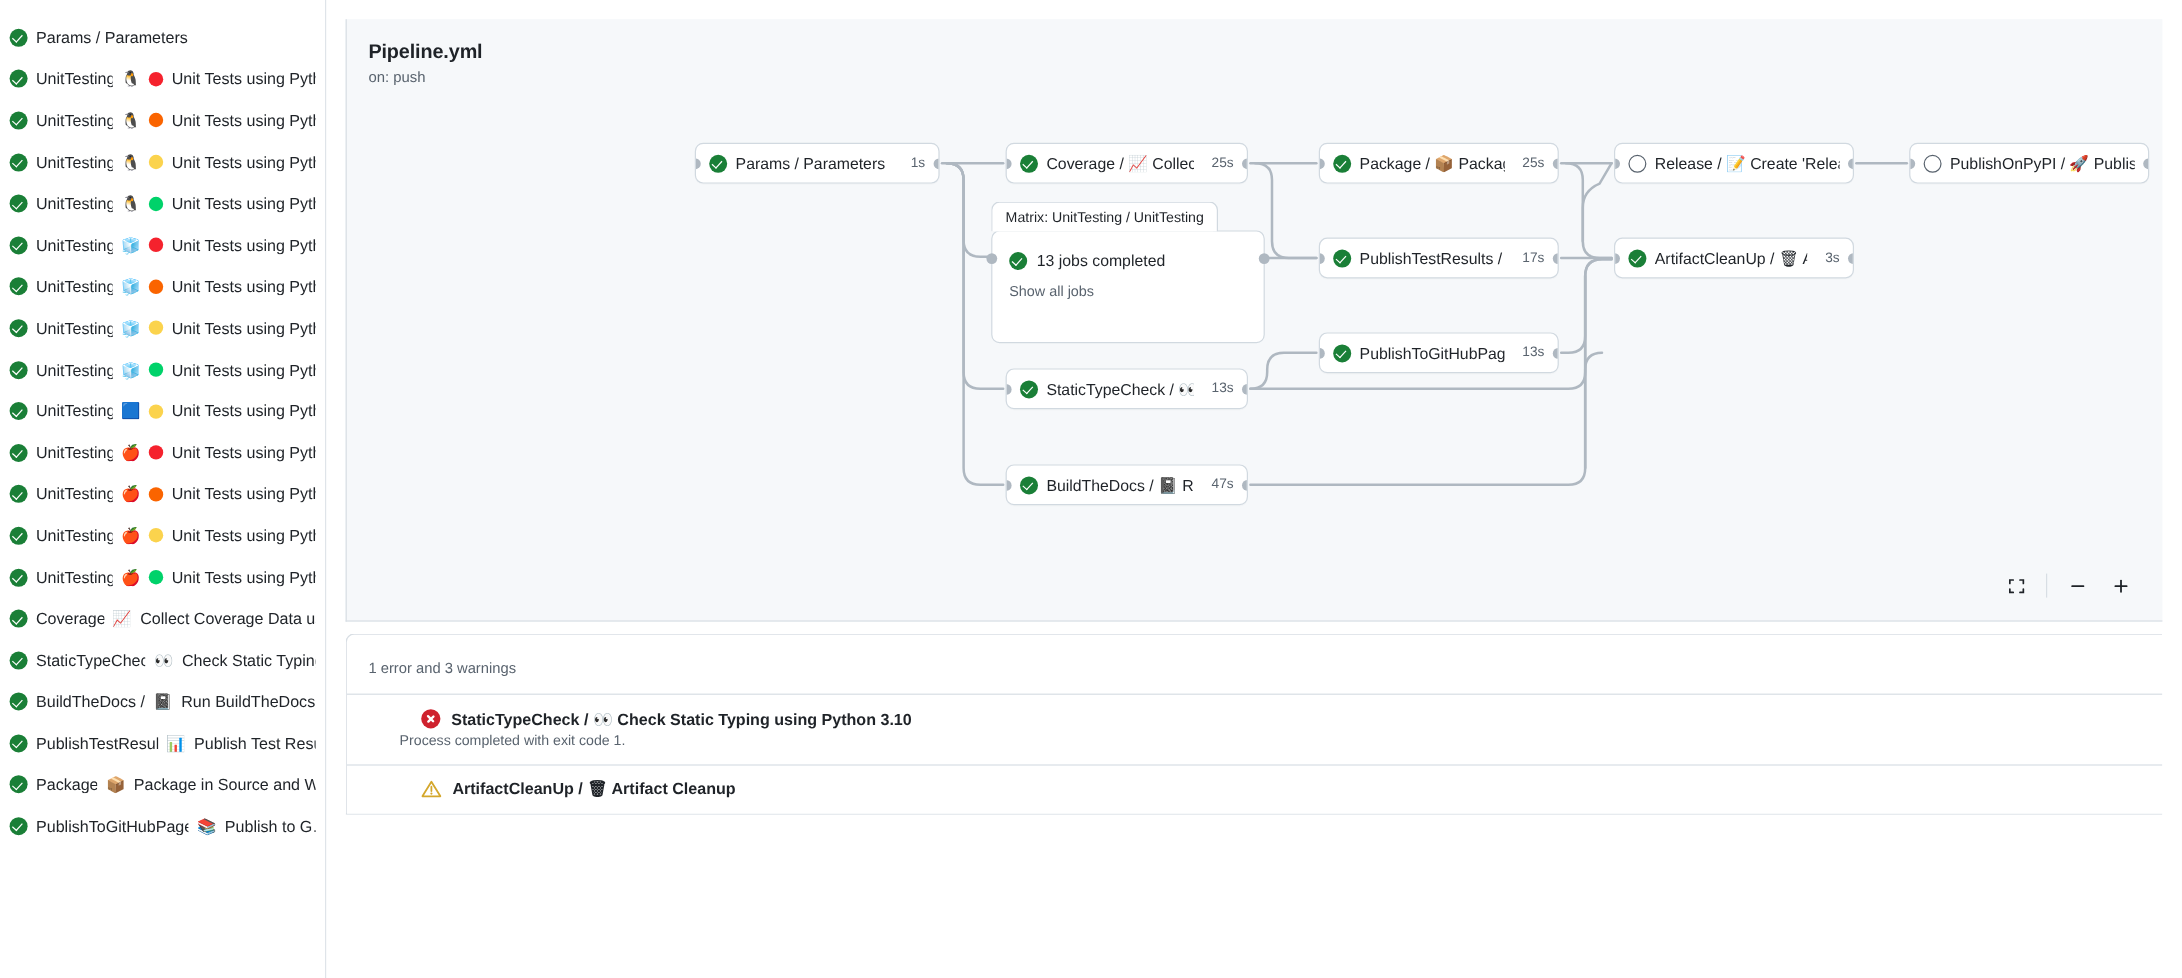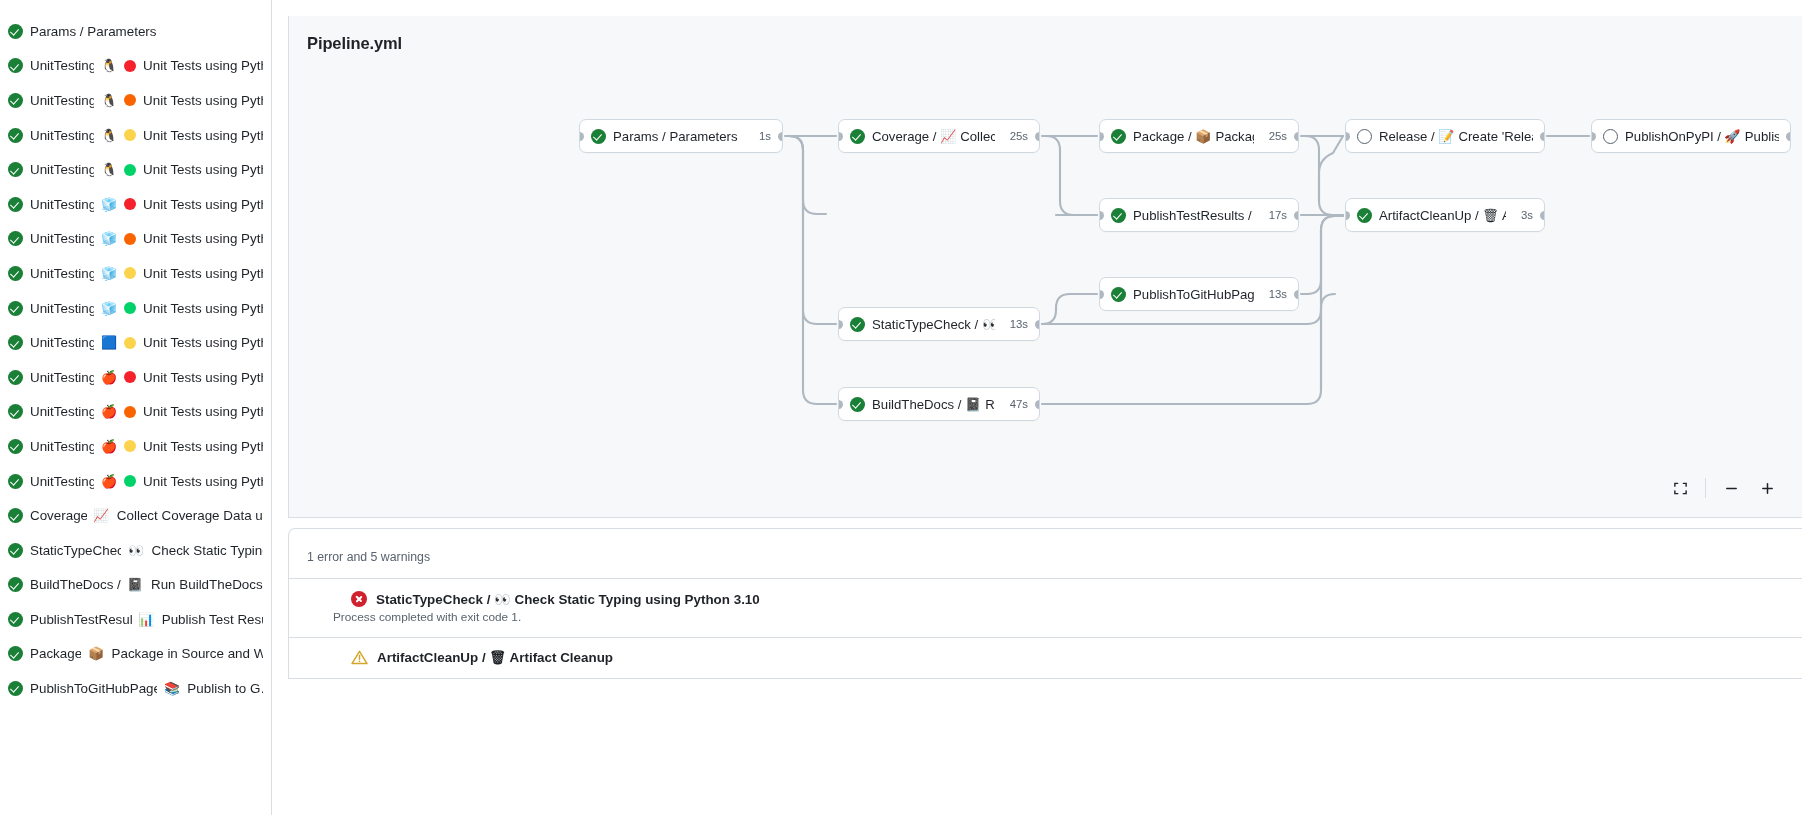--- a/index.html
+++ b/index.html
@@ -295,20 +295,21 @@
           <span class="side-label">Publish to G…</span>
         </div>
       </div>
   </div>
 
   <div class="main">
 
     <div class="graph-card">
       <div class="graph-head">
         <div class="wf-title">Pipeline.yml</div>
+        <div class="wf-sub">on: push</div>
       </div>
 
       <div class="canvas">
         <svg class="edges" viewBox="0 0 1546 502">
           <g fill="none" stroke="#afb8c1" stroke-width="2.1" stroke-linecap="round">
 
             <path d="M496,120 H547"></path>
 
             <path d="M500,120 q14,0 14,14 V184 q0,14 14,14 H537"></path>
 
@@ -408,20 +409,32 @@
             </div>
             <div class="node" style="left: 549px; top: 371px; width: 202px;">
               <span class="chk"></span>
               <span class="ntext">BuildTheDocs / 📓 Run Buil…</span>
               <span class="dur">47s</span>
               <div class="port" style="left: -5px; top: 12px;"></div>
               <div class="port" style="right: -5px; top: 12px;"></div>
             </div>
           </div>
 
+        <div class="matrix" id="matrix-box" style="left: 537px; top: 176px;">
+          <div class="matrix-tab">Matrix: UnitTesting / UnitTesting</div>
+          <div class="matrix-body">
+            <div class="matrix-row">
+              <span class="chk"></span>
+              <span>13 jobs completed</span>
+            </div>
+            <div class="matrix-link">Show all jobs</div>
+          </div>
+          <div class="port" style="left:-5px; top:18px;"></div>
+          <div class="port" style="right:-5px; top:18px;"></div>
+        </div>
 
         <div class="zoomctl">
           <button class="zbtn">
             <svg width="15" height="15" viewBox="0 0 16 16" fill="none" stroke="#1f2328" stroke-width="1.5" stroke-linecap="round">
               <path d="M2 5.5V2.5h3"></path>
                 <path d="M14 5.5V2.5h-3"></path>
               <path d="M2 10.5v3h3"></path>
                 <path d="M14 10.5v3h-3"></path>
             </svg>
           </button>
@@ -436,21 +449,21 @@
                 <path d="M3 8h10"></path>
                 <path d="M8 3v10"></path>
               </svg>
           </button>
         </div>
       </div>
     </div>
 
     <div class="ann-card">
       <div class="ann-head">
-        <div class="ann-sub">1 error and 5 warnings</div>
+        <div class="ann-sub">1 error and 3 warnings</div>
       </div>
       <div id="ann-rows">
           <div class="ann-row">
             <div class="ann-line">
               <span class="ic-err"></span>
               <span>StaticTypeCheck / 👀 Check Static Typing using Python 3.10</span>
             </div>
             <div class="ann-msg">Process completed with exit code 1.</div>
           </div>
           <div class="ann-row">

